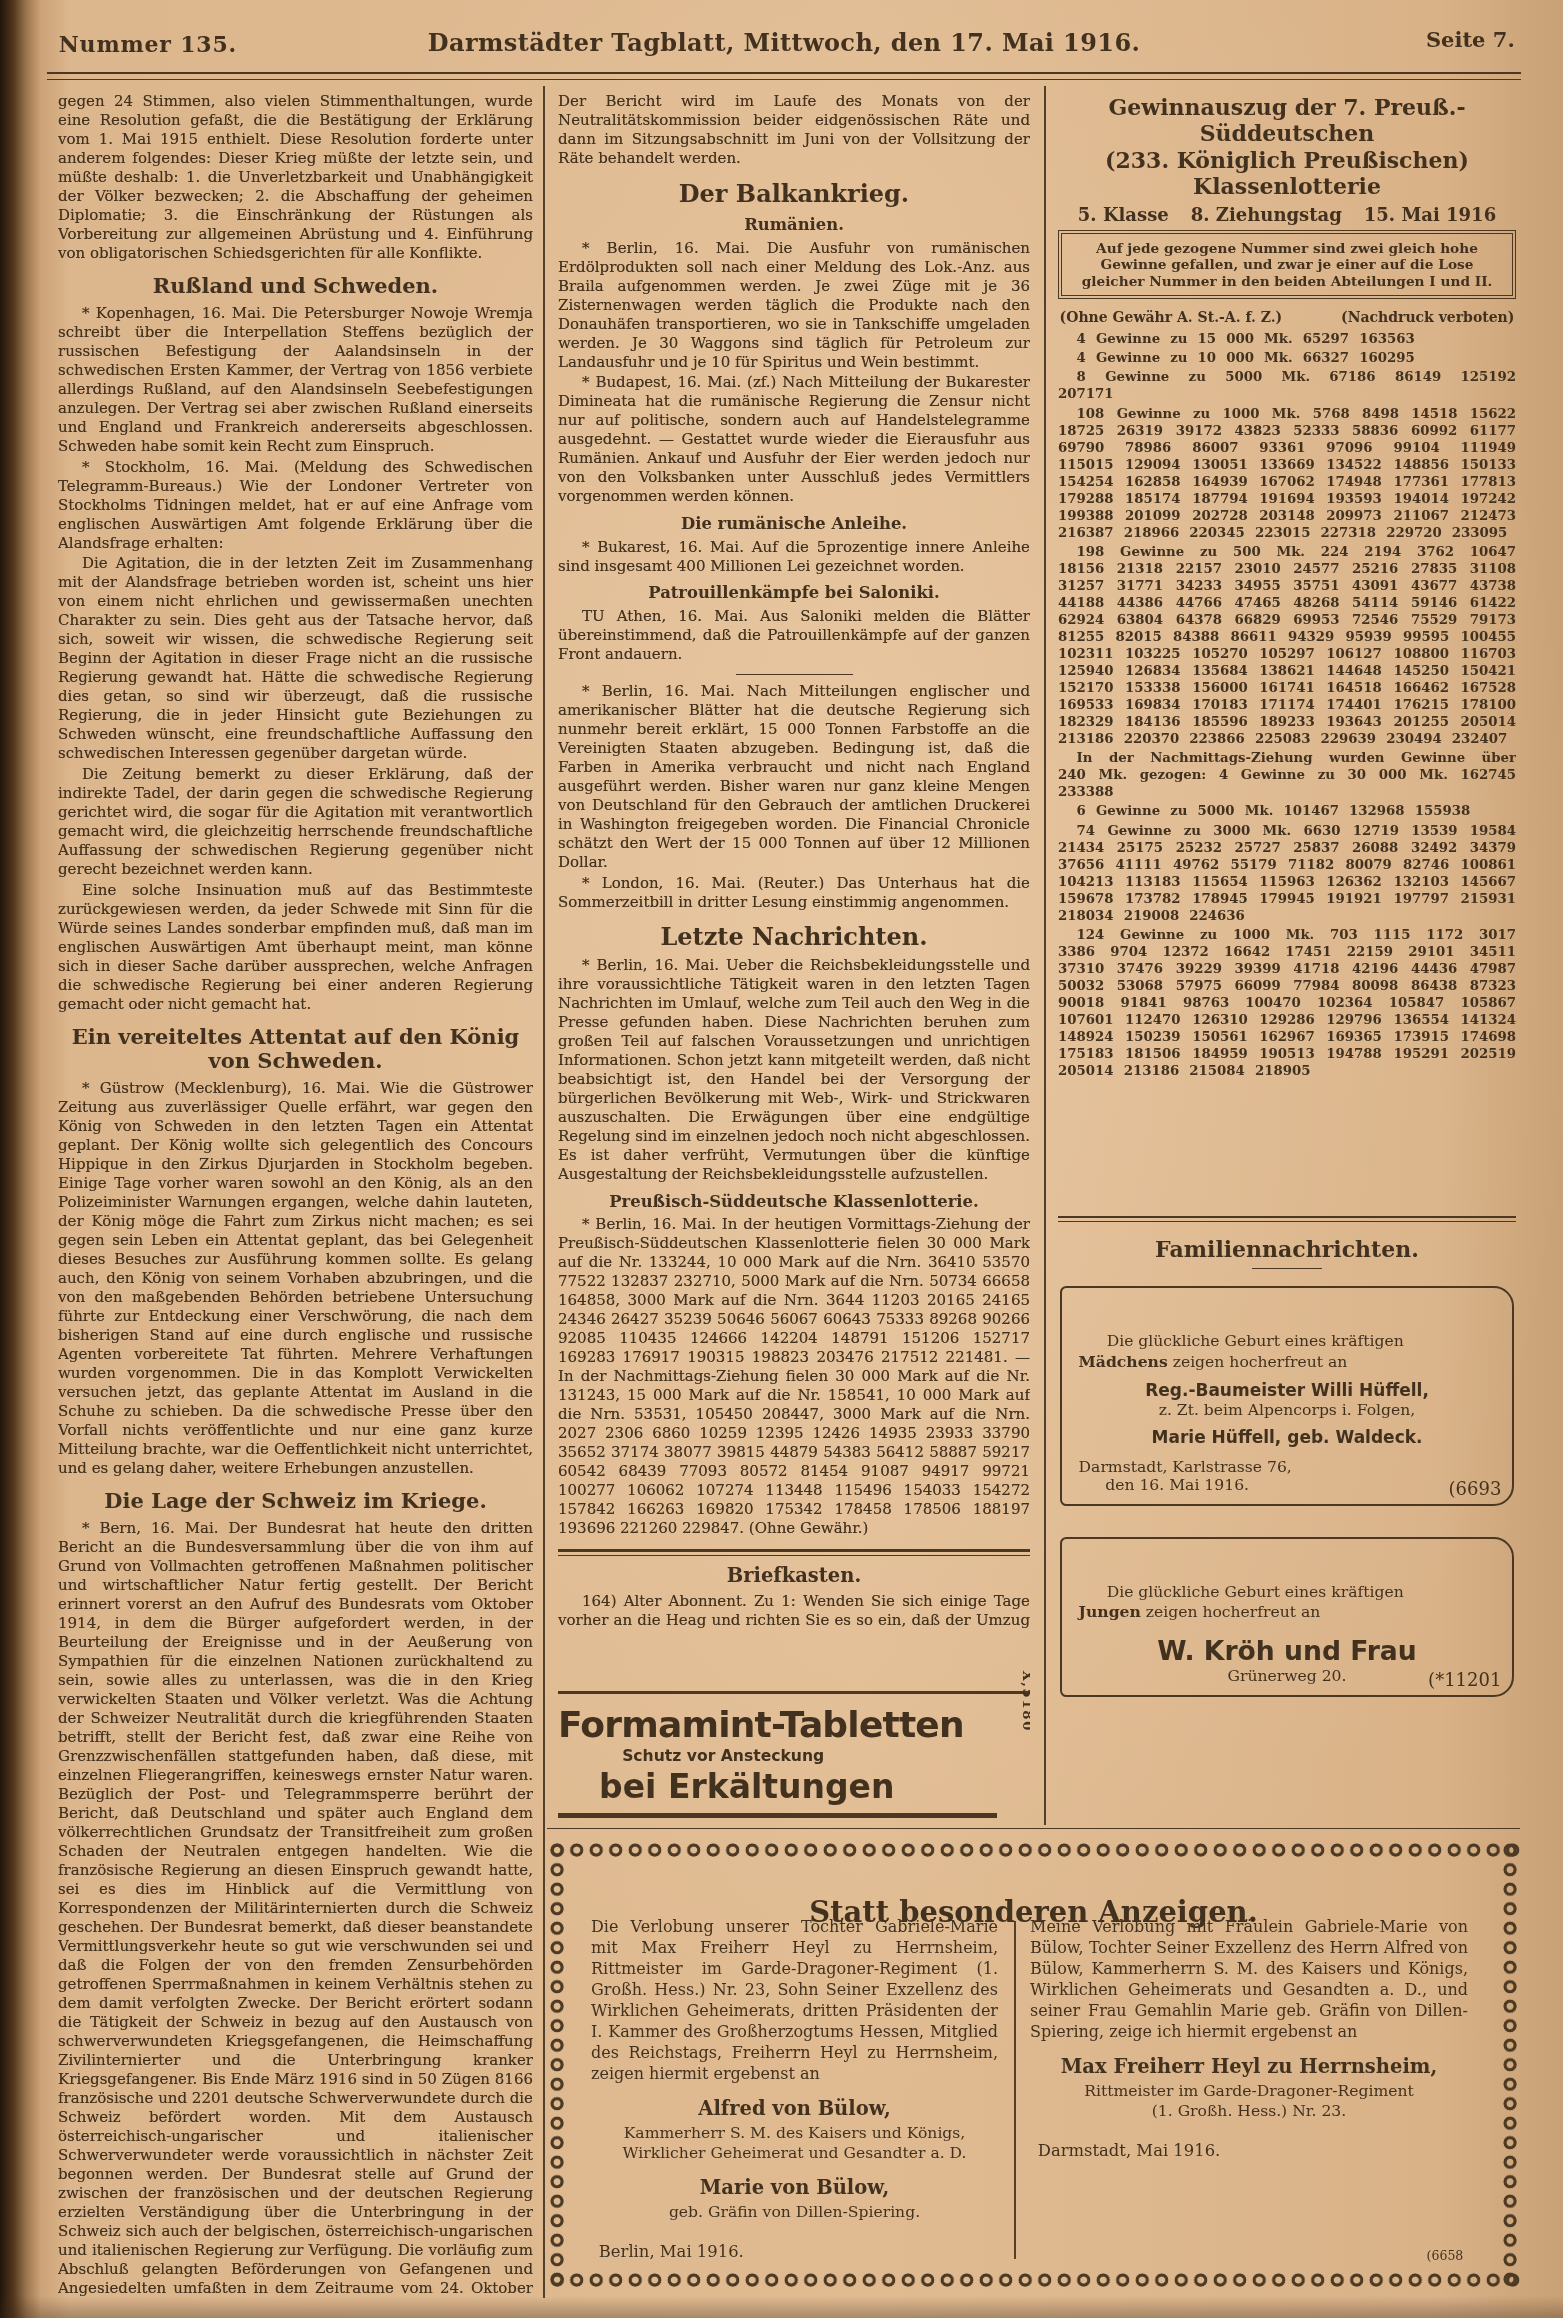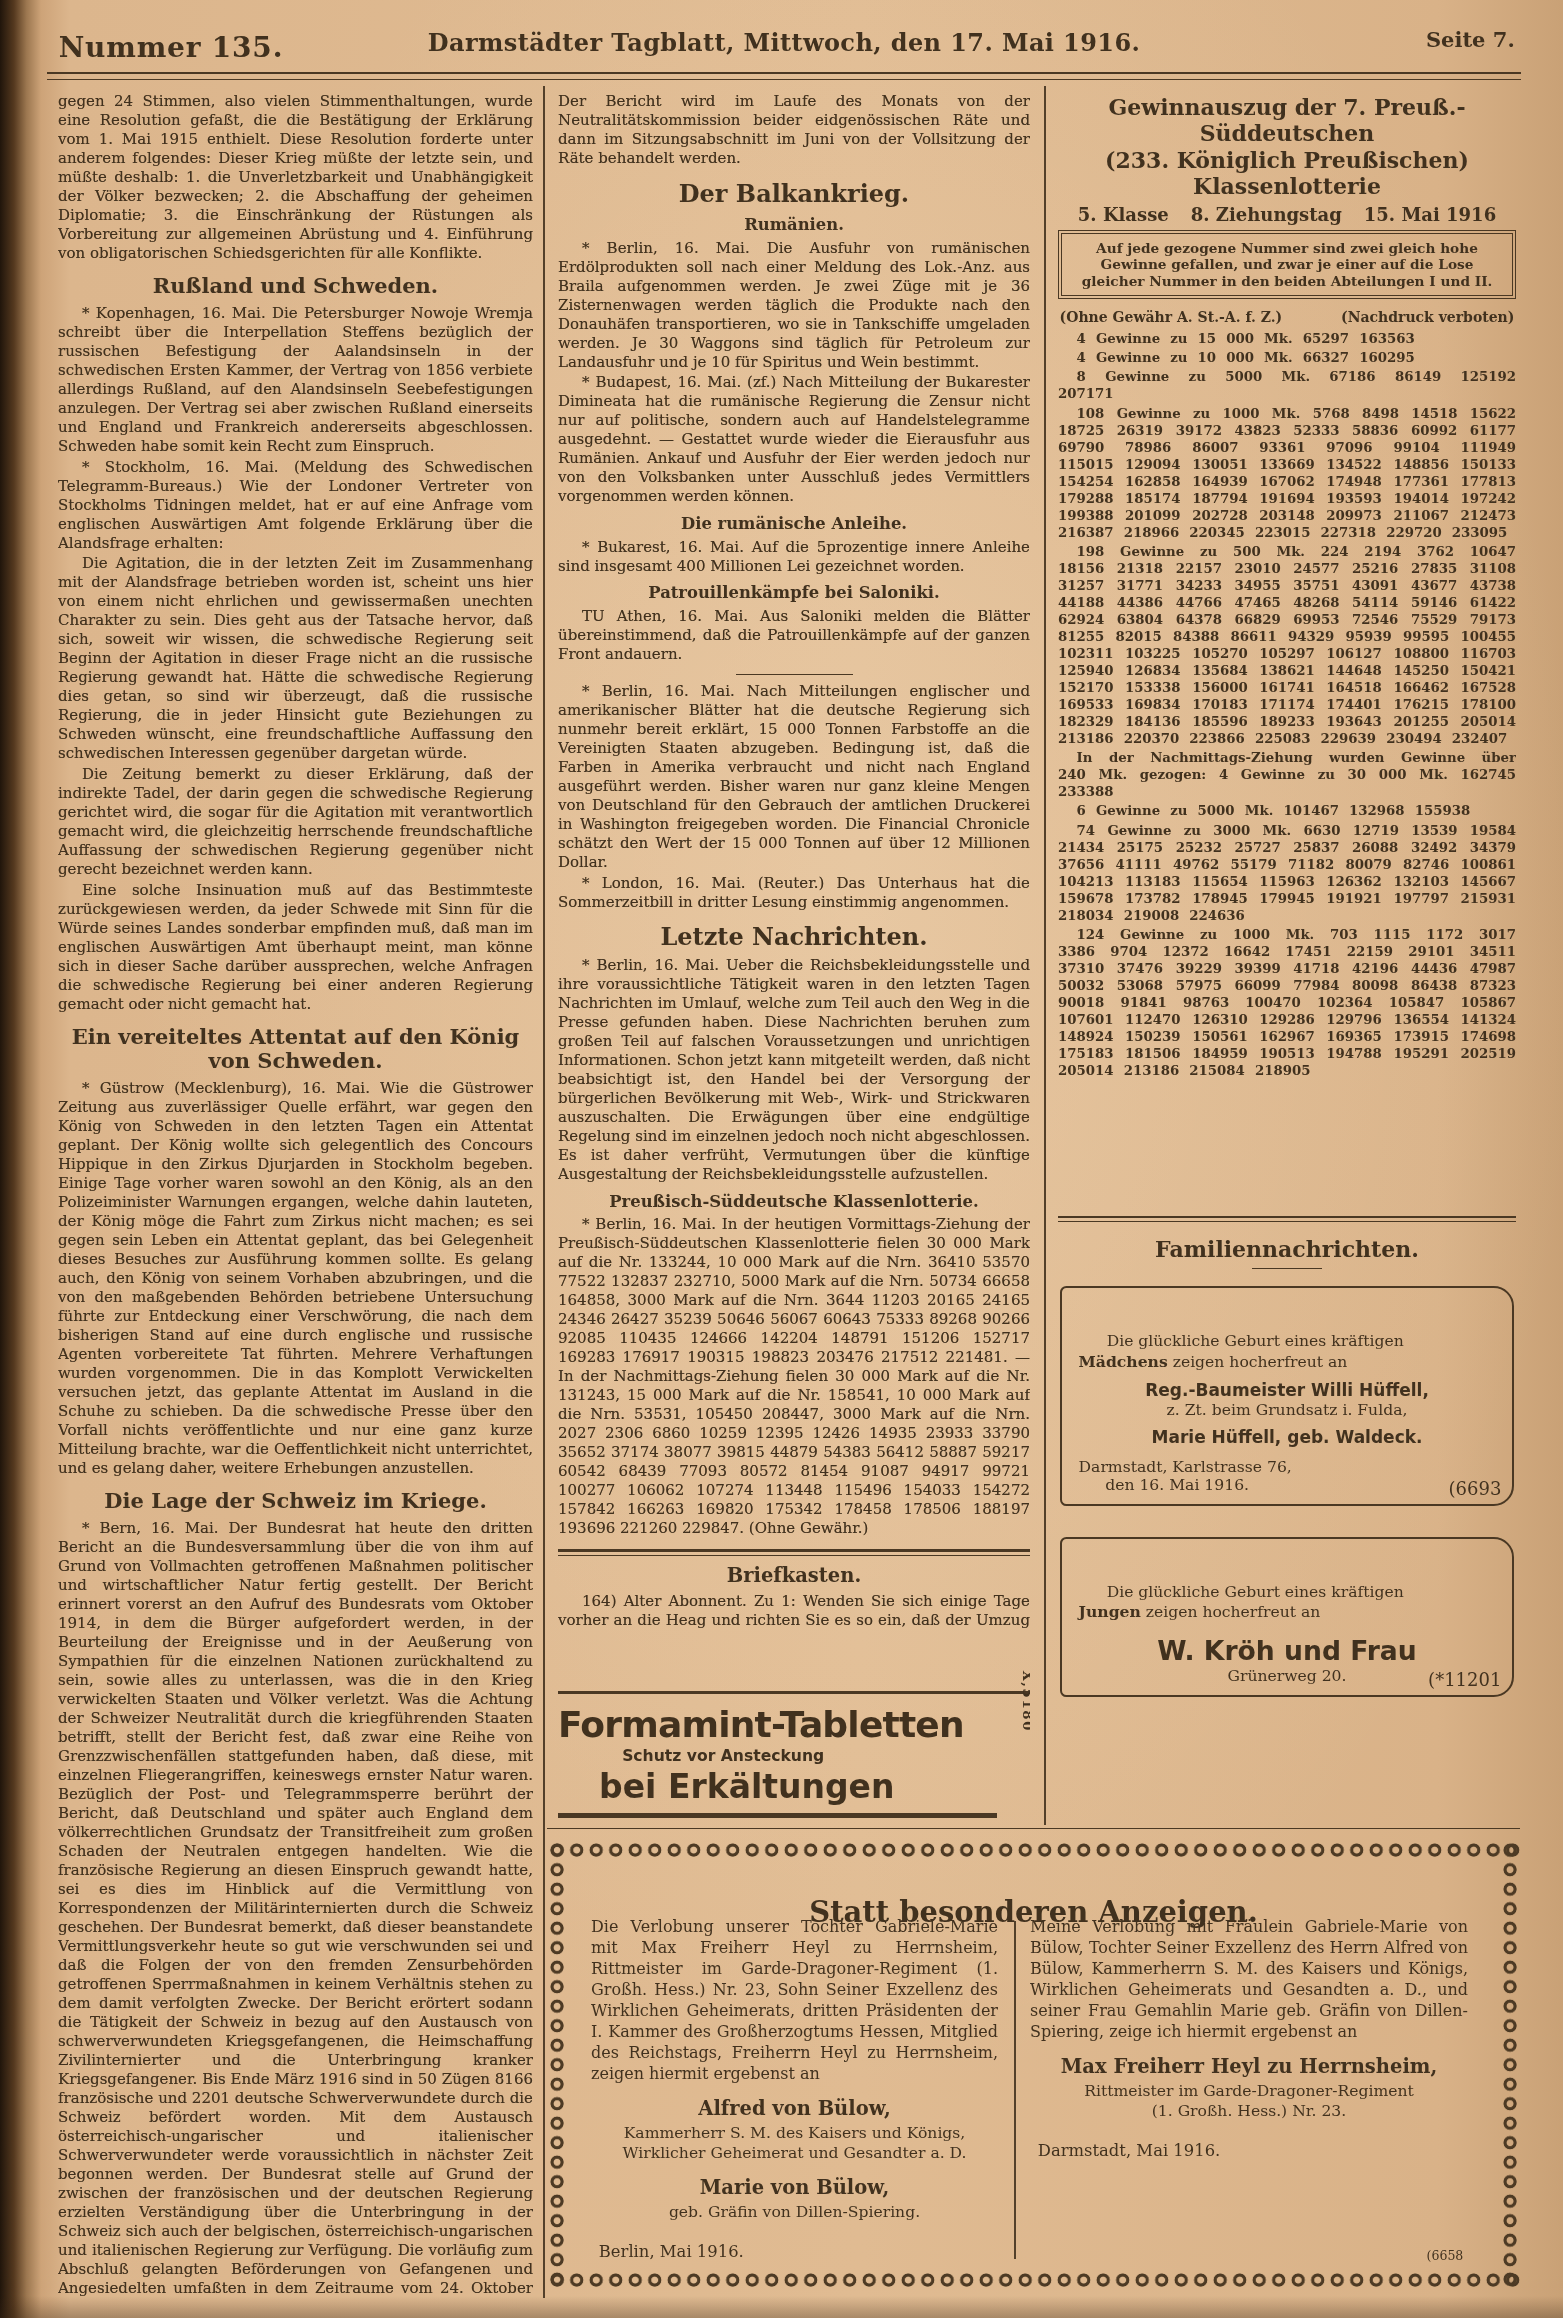--- a/index.html
+++ b/index.html
@@ -14,21 +14,21 @@
     background:
       radial-gradient(ellipse at 55% 40%, rgba(255,238,210,0.25) 0%, rgba(0,0,0,0) 60%),
       linear-gradient(90deg, #20150b 0px, #55391f 14px, #9c7750 26.6px, #cda378 41px, #dcb68d 70px, #e0bb92 55%, #d9b288 92%, #c9a176 100%),
       #dcb68d;
     color:#41311e;
   }
   .paper:after{content:"";position:absolute;left:0;right:0;bottom:0;height:23.5px;
     background:linear-gradient(180deg, rgba(0,0,0,0) 0%, rgba(58,38,20,0.35) 100%);}
   
   .masthead{position:absolute;left:47px;top:22px;width:1474px;height:38px;}
-  .mast-issue{position:absolute;left:11.7px;top:9.4px;font-size:28px;font-weight:bold;letter-spacing:0.8px;}
+  .mast-issue{position:absolute;left:11.7px;top:9.4px;font-size:22px;font-weight:bold;letter-spacing:0.8px;}
   .mast-title{position:absolute;left:0;right:0;top:6.3px;text-align:center;font-size:24px;font-weight:bold;letter-spacing:0.4px;}
   .mast-page{position:absolute;right:6.3px;top:4.7px;font-size:21px;font-weight:bold;}
   .rule-double{position:absolute;left:47px;width:1474px;top:72px;height:4.7px;
     border-top:2.3px solid #4a3823;border-bottom:0.8px solid #4a3823;}
   
   .vrule{position:absolute;width:1.6px;background:#53402a;}
   .v1{left:543px;top:86px;height:2212px;}
   .v2{left:1044px;top:86px;height:1739px;}
   
   .col{position:absolute;top:92px;overflow:hidden;}
@@ -187,21 +187,21 @@
 
     <div class="familien">
       <div class="fam-rule"></div>
       <h2 class="fam-h">Familiennachrichten.</h2>
       <div class="fam-underline"></div>
 
       <div class="birth-box">
         <p class="b-line ind">Die glückliche Geburt eines kräftigen</p>
         <p class="b-line"><b>Mädchens</b><span> zeigen hocherfreut an</span></p>
         <p class="b-center">Reg.-Baumeister Willi Hüffell,</p>
-        <p class="b-center small">z. Zt. beim Grundsatz i. Fulda,</p>
+        <p class="b-center small">z. Zt. beim Alpencorps i. Folgen,</p>
         <p class="b-center">Marie Hüffell, geb. Waldeck.</p>
         <p class="b-left">Darmstadt, Karlstrasse 76,</p>
         <p class="b-left ind2">den 16. Mai 1916.</p>
         <span class="b-ref">(6693</span>
       </div>
 
       <div class="birth-box">
         <p class="b-line ind">Die glückliche Geburt eines kräftigen</p>
         <p class="b-line"><b>Jungen</b><span> zeigen hocherfreut an</span></p>
         <p class="b-big">W. Kröh und Frau</p>

